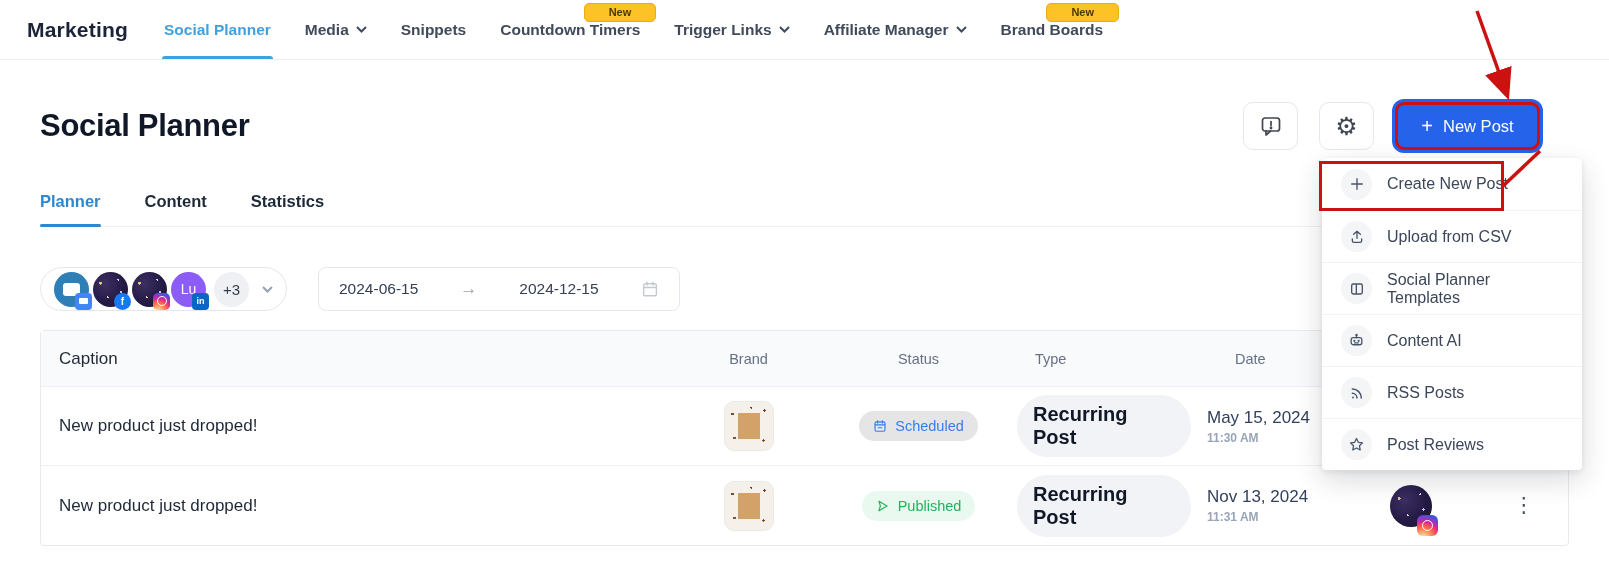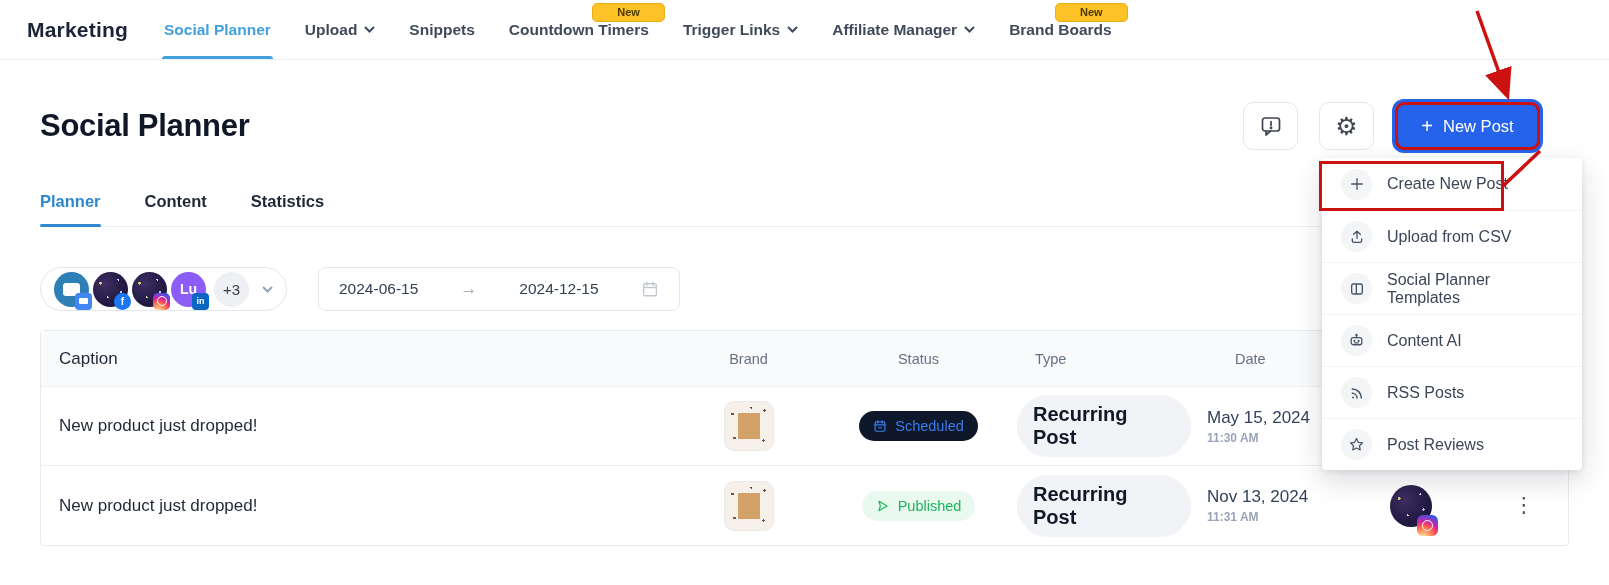--- a/index.html
+++ b/index.html
@@ -37,21 +37,21 @@
   .av{position:relative;width:35px;height:35px;}
   .av-circle{width:35px;height:35px;border-radius:50%;display:flex;align-items:center;justify-content:center;}
   .av-gmb{background:#2d7fb5;}
   .gmb-glyph{width:17px;height:13px;background:#fff;border-radius:3px;}
   .galaxy{background:
     radial-gradient(circle 1.5px at 22% 32%, #d9c77a 99%, transparent 100%),
     radial-gradient(circle 1px at 72% 22%, #cbd5ff 99%, transparent 100%),
     radial-gradient(circle 1px at 42% 72%, #e8d9a0 99%, transparent 100%),
     radial-gradient(circle 1.2px at 80% 58%, #b9c4ff 99%, transparent 100%),
     radial-gradient(circle at 35% 35%, #3d2f63 0%, #241b45 55%, #161131 100%);}
-  .av-lu{background:#8b5cf6;color:#fff;font-size:14px;font-weight:700;}
+  .av-lu{background:#8b5cf6;color:#fff;font-size:14px;font-weight:400;}
   .av-badge{position:absolute;right:-3px;bottom:-3px;width:17px;height:17px;border-radius:50%;display:flex;align-items:center;justify-content:center;font-size:10px;font-weight:700;color:#fff;}
   .b-gmb{background:#4285f4;border-radius:4px;}
   .b-gmb::after{content:"";width:9px;height:6px;background:#fff;border-radius:1px;}
   .b-fb{background:#1877f2;}
   .b-ig{background:radial-gradient(circle at 30% 110%, #fdf497 0%, #fd5949 45%, #d6249f 60%, #285AEB 90%);border-radius:5px;}
   .b-ig::after{content:"";width:8px;height:8px;border:1.6px solid #fff;border-radius:50%;}
   .b-li{background:#0a66c2;border-radius:4px;font-size:9px;}
   .more-chip{width:35px;height:35px;border-radius:50%;background:#eef0f3;color:#333c4a;font-size:15px;display:flex;align-items:center;justify-content:center;margin-left:4px;}
   .pill-chev{margin-left:9px;}
   .daterange{height:44px;border:1px solid #e4e7ec;border-radius:8px;background:#fff;display:flex;align-items:center;gap:42px;padding:0 20px;font-size:15.5px;color:#344054;cursor:pointer;}
@@ -71,21 +71,21 @@
   .c-actions{display:flex;justify-content:center;}
   .media-thumb{width:50px;height:50px;border-radius:10px;border:1px solid #eceae6;background:
     radial-gradient(circle 1.5px at 15% 25%, #7a4a2b 99%, transparent 100%),
     radial-gradient(circle 1.2px at 82% 18%, #6b3f22 99%, transparent 100%),
     radial-gradient(circle 1.3px at 20% 75%, #8a5530 99%, transparent 100%),
     radial-gradient(circle 1.2px at 80% 80%, #7a4a2b 99%, transparent 100%),
     radial-gradient(circle 1px at 55% 12%, #6b3f22 99%, transparent 100%),
     linear-gradient(#d2a269,#d2a269) center/22px 26px no-repeat,
     #f5f0e9;}
   .status-badge{display:inline-flex;align-items:center;gap:8px;padding:7px 14px;border-radius:999px;font-size:14.5px;font-weight:500;}
-  .st-scheduled{background:#0f172a;color:#377dee;}
+  .st-scheduled{background:#e5e5e5;color:#377dee;}
   .st-published{background:#e9f9f0;color:#1db45a;}
   .type-pill{display:inline-block;padding:8px 16px;border-radius:999px;background:#f2f3f6;color:#111827;font-size:20px;font-weight:600;}
   .date-main{font-size:17px;color:#33415c;}
   .date-time{font-size:12px;color:#9aa4b8;margin-top:3px;font-weight:bold;}
   .acct{position:relative;width:42px;height:42px;}
   .acct-circle{width:42px;height:42px;border-radius:50%;}
   .acct-badge{position:absolute;right:-6px;bottom:-9px;width:21px;height:21px;border-radius:6px;display:flex;align-items:center;justify-content:center;}
   .acct-ig{background:radial-gradient(circle at 30% 110%, #fdf497 0%, #fd5949 45%, #d6249f 60%, #285AEB 90%);}
   .acct-ig::after{content:"";width:9px;height:9px;border:1.8px solid #fff;border-radius:50%;}
   .acct-blue{background:#1d9bf0;border-radius:50%;}
@@ -105,21 +105,21 @@
 <body>
 
 <div class="topnav">
   <div class="brand">Marketing</div>
   <div class="navitems">
     <div class="navitem active">
       <span>Social Planner</span>
         <span class="nav-underline"></span>
     </div>
     <div class="navitem">
-      <span>Upload</span>
+      <span>Media</span>
       <svg class="chev" viewBox="0 0 11 7">
           <polyline points="1,1 5.5,5.5 10,1"></polyline>
         </svg>
     </div>
     <div class="navitem">
       <span>Snippets</span>
     </div>
     <div class="navitem">
       <span>Countdown Timers</span>
       <span class="navbadge">New</span>

